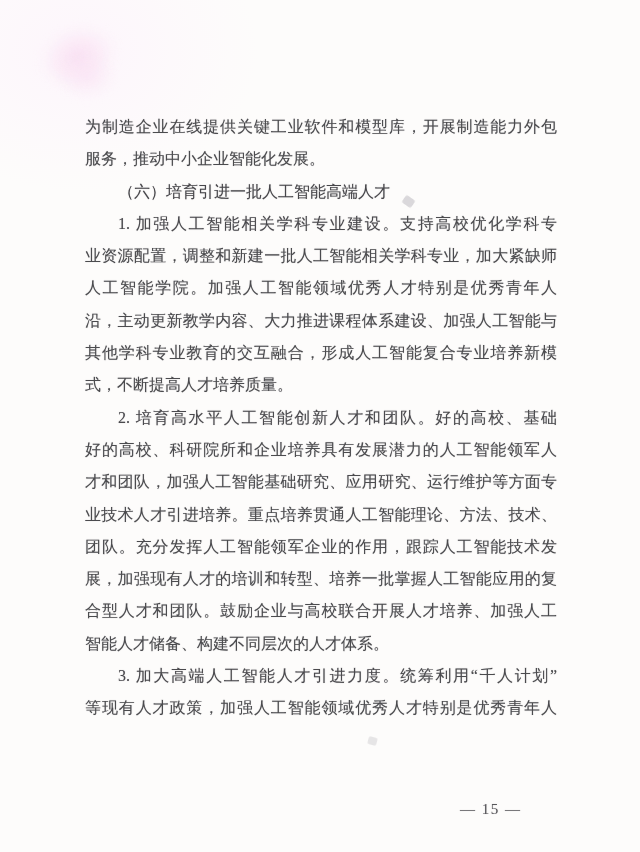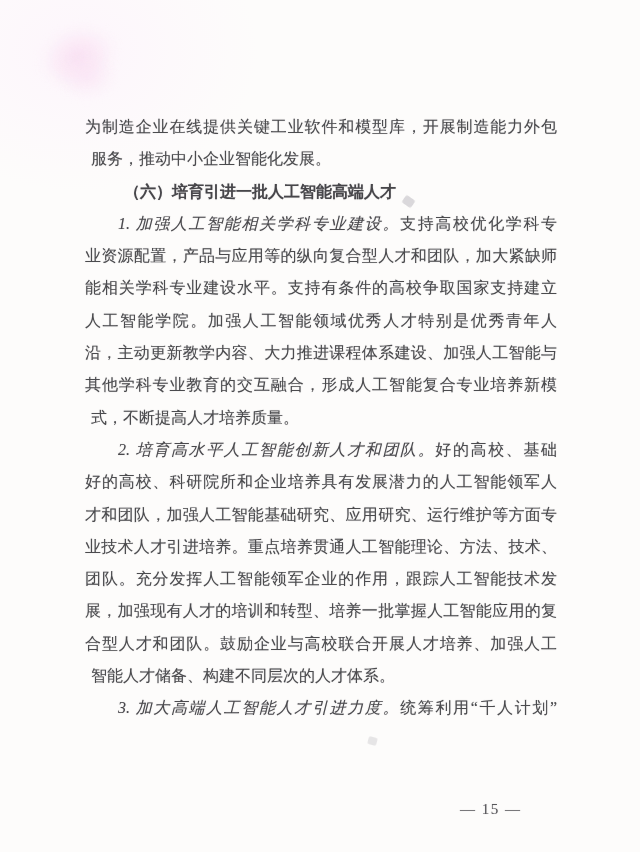--- a/index.html
+++ b/index.html
@@ -50,31 +50,29 @@
     height: 32.3px;
     line-height: 32.3px;
     text-align: justify;
     text-align-last: justify;
     text-justify: inter-character;
     box-sizing: border-box;
     white-space: normal;
   }
   .line.end {
     text-align-last: left;
-    margin-left: 6px;
   }
   .line.indent {
     padding-left: 33px;
   }
   .run.heading {
-    font-weight: 700;
+    font-weight: 400;
     color: #47464a;
   }
   .run.lead {
-    font-style: italic;
     color: #4a494d;
   }
   .artifact {
     position: absolute;
     background: #b9b6bc;
     border-radius: 2px;
     filter: blur(0.6px);
     pointer-events: none;
   }
   .a1 {
@@ -103,34 +101,34 @@
 
 <div class="page">
   <div class="smudge s1"></div>
   <div class="smudge s2"></div>
 
   <div class="textcol">
       <div class="line"><span class="run body">为制造企业在线提供关键工业软件和模型库，开展制造能力外包</span></div>
       <div class="line end"><span class="run body">服务，推动中小企业智能化发展。</span></div>
       <div class="line indent end"><span class="run heading">（六）培育引进一批人工智能高端人才</span></div>
       <div class="line indent"><span class="run lead">1. 加强人工智能相关学科专业建设。</span><span class="run body">支持高校优化学科专</span></div>
-      <div class="line"><span class="run body">业资源配置，产品与应用等的纵向复合型人才和团队，加大紧缺师</span></div>
-      <div class="line"><span class="run body">能相关学科专业建设水平。支持有条件的高校争取国家支持建立</span></div>
+      <div class="line"><span class="run body">业资源配置，调整和新建一批人工智能相关学科专业，加大紧缺师</span></div>
       <div class="line"><span class="run body">人工智能学院。加强人工智能领域优秀人才特别是优秀青年人</span></div>
       <div class="line"><span class="run body">沿，主动更新教学内容、大力推进课程体系建设、加强人工智能与</span></div>
       <div class="line"><span class="run body">其他学科专业教育的交互融合，形成人工智能复合专业培养新模</span></div>
       <div class="line end"><span class="run body">式，不断提高人才培养质量。</span></div>
       <div class="line indent"><span class="run lead">2. 培育高水平人工智能创新人才和团队。</span><span class="run body">好的高校、基础</span></div>
       <div class="line"><span class="run body">好的高校、科研院所和企业培养具有发展潜力的人工智能领军人</span></div>
       <div class="line"><span class="run body">才和团队，加强人工智能基础研究、应用研究、运行维护等方面专</span></div>
       <div class="line"><span class="run body">业技术人才引进培养。重点培养贯通人工智能理论、方法、技术、</span></div>
       <div class="line"><span class="run body">团队。充分发挥人工智能领军企业的作用，跟踪人工智能技术发</span></div>
       <div class="line"><span class="run body">展，加强现有人才的培训和转型、培养一批掌握人工智能应用的复</span></div>
       <div class="line"><span class="run body">合型人才和团队。鼓励企业与高校联合开展人才培养、加强人工</span></div>
       <div class="line end"><span class="run body">智能人才储备、构建不同层次的人才体系。</span></div>
       <div class="line indent"><span class="run lead">3. 加大高端人工智能人才引进力度。</span><span class="run body">统筹利用“千人计划”</span></div>
+      <div class="line"><span class="run body">等现有人才政策，加强人工智能领域优秀人才特别是优秀青年人</span></div>
     </div>
 
   <div class="artifact a1"></div>
   <div class="artifact a2"></div>
 
   <div class="pageno">— 15 —</div>
 </div>
 
 </body></html>

